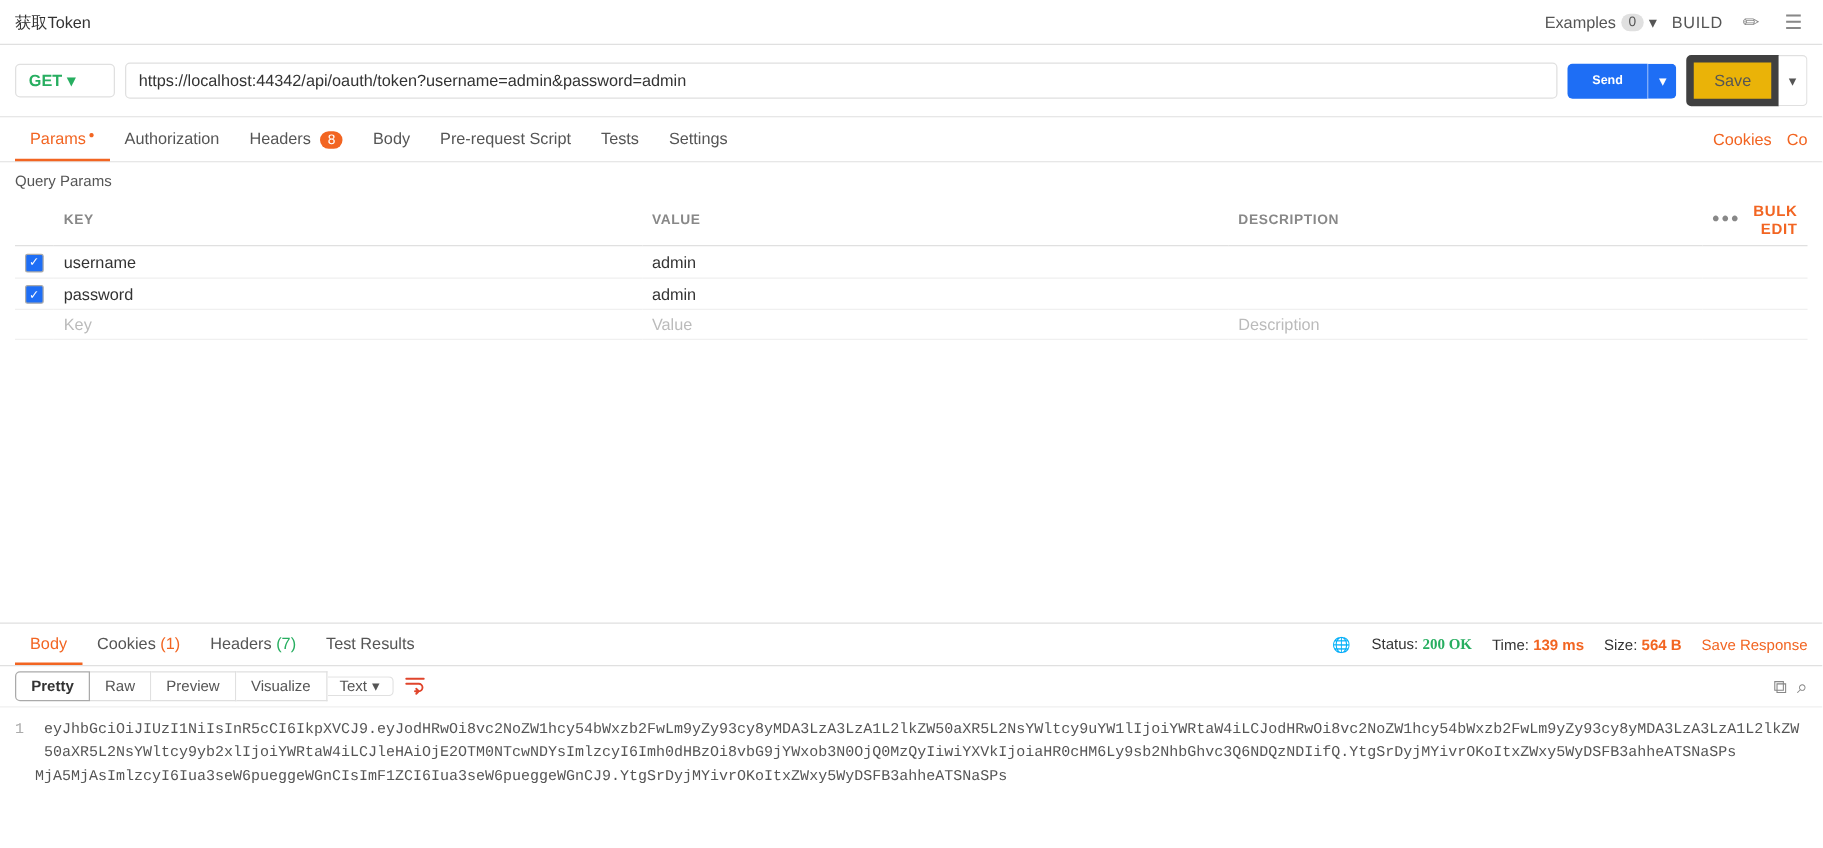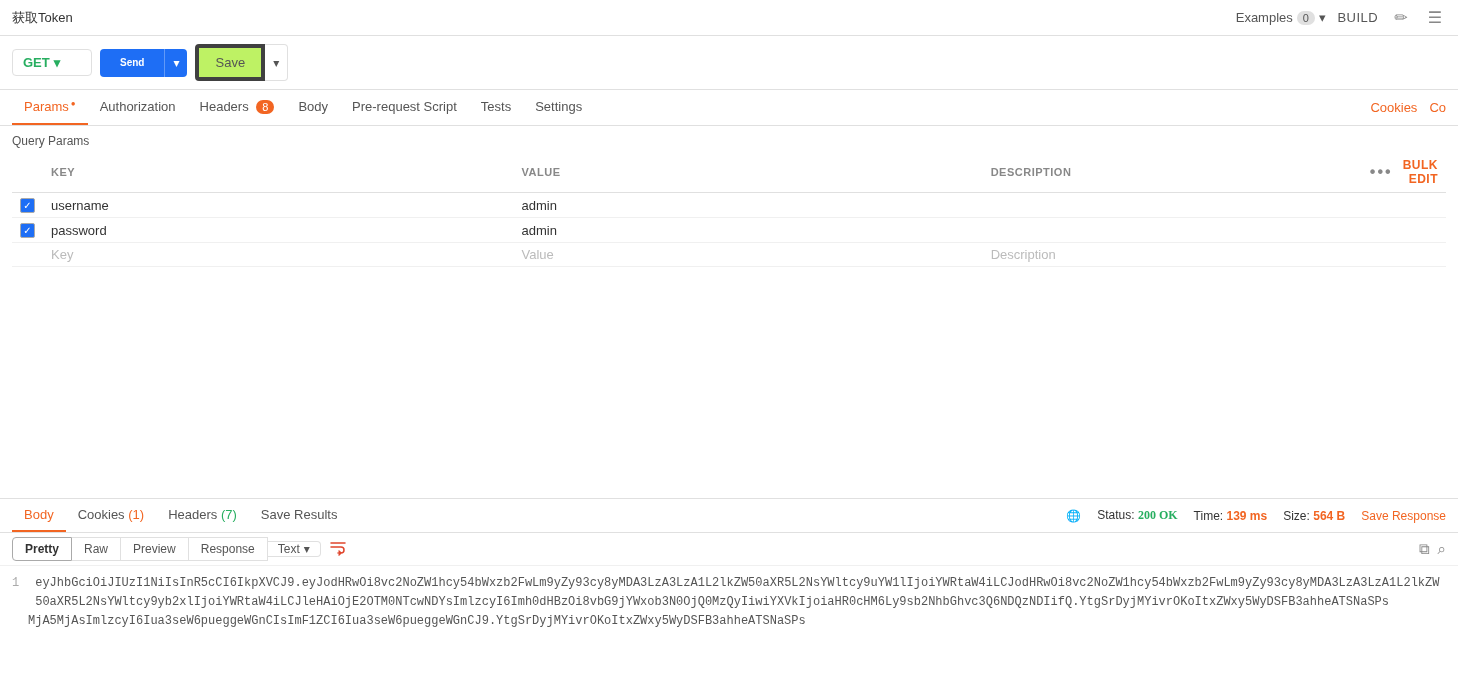--- a/index.html
+++ b/index.html
@@ -60,21 +60,21 @@
       padding: 7px 20px; font-size: 10px; font-weight: 600; cursor: pointer;
     }
     .send-dropdown {
       background: #1e6ef5; color: #fff; border: none; border-left: 1px solid rgba(255,255,255,0.3);
       border-radius: 0 4px 4px 0; padding: 7px 8px; cursor: pointer; font-size: 12px;
     }
     .save-btn-group {
       display: flex; align-items: stretch;
     }
     .save-btn {
-      background: #bef264; color: #555; border: 4px solid #404040; border-radius: 4px 0 0 4px;
+      background: #eab308; color: #555; border: 6px solid #404040; border-radius: 4px 0 0 4px;
       padding: 7px 16px; font-size: 13px; cursor: pointer;
     }
     .save-dropdown {
       background: #fff; color: #555; border: 1px solid #e0e0e0; border-left: none;
       border-radius: 0 4px 4px 0; padding: 7px 8px; cursor: pointer; font-size: 12px;
     }
 
     
     .tabs {
       display: flex; align-items: center;
@@ -191,20 +191,21 @@
     <button class="icon-btn">✏</button>
     <button class="icon-btn">☰</button>
   </div>
 </div>
 
 <div class="url-bar">
   <div class="method-select">
     <span>GET</span>
     <span>▾</span>
   </div>
+  <input class="url-input" type="text" value="https://localhost:44342/api/oauth/token?username=admin&amp;password=admin" style="">
   <div class="send-btn-group">
     <button class="send-btn">Send</button>
     <button class="send-dropdown">▾</button>
   </div>
   <div class="save-btn-group">
     <button class="save-btn">Save</button>
     <button class="save-dropdown">▾</button>
   </div>
 </div>
 
@@ -300,21 +301,21 @@
     </div>
     <div class="response-tab">
       <span>Cookies</span>
       <span class="orange-badge"> (<span>1</span>)</span>
     </div>
     <div class="response-tab">
       <span>Headers</span>
       <span class="green-badge"> (<span>7</span>)</span>
     </div>
     <div class="response-tab">
-      <span>Save Results</span>
+      <span>Test Results</span>
     </div>
     <div class="response-meta">
       <span>🌐</span>
       <span>
         <span>Status:</span>
         <span class="status-ok">200 OK</span>
       </span>
       <span>
         <span>Time:</span>
         <span class="time-val">139 ms</span>
@@ -324,21 +325,21 @@
         <span class="size-val">564 B</span>
       </span>
       <span class="save-response">Save Response</span>
     </div>
   </div>
 
   <div class="format-tabs">
     <div class="format-tab active">Pretty</div>
     <div class="format-tab">Raw</div>
     <div class="format-tab">Preview</div>
-    <div class="format-tab">Response</div>
+    <div class="format-tab">Visualize</div>
     <div class="text-dropdown">
       <span>Text</span>
       <span>▾</span>
     </div>
     <div style="margin-left: 8px;">
       <svg width="18" height="18" viewBox="0 0 18 18" fill="none" xmlns="http://www.w3.org/2000/svg">
         <path d="M2 4h14M2 8h10a3 3 0 0 1 0 6H9m3 0l-2 2m2-2l-2-2" stroke="#e0452c" stroke-width="1.5" stroke-linecap="round"></path>
       </svg>
     </div>
     <div class="format-icons">

